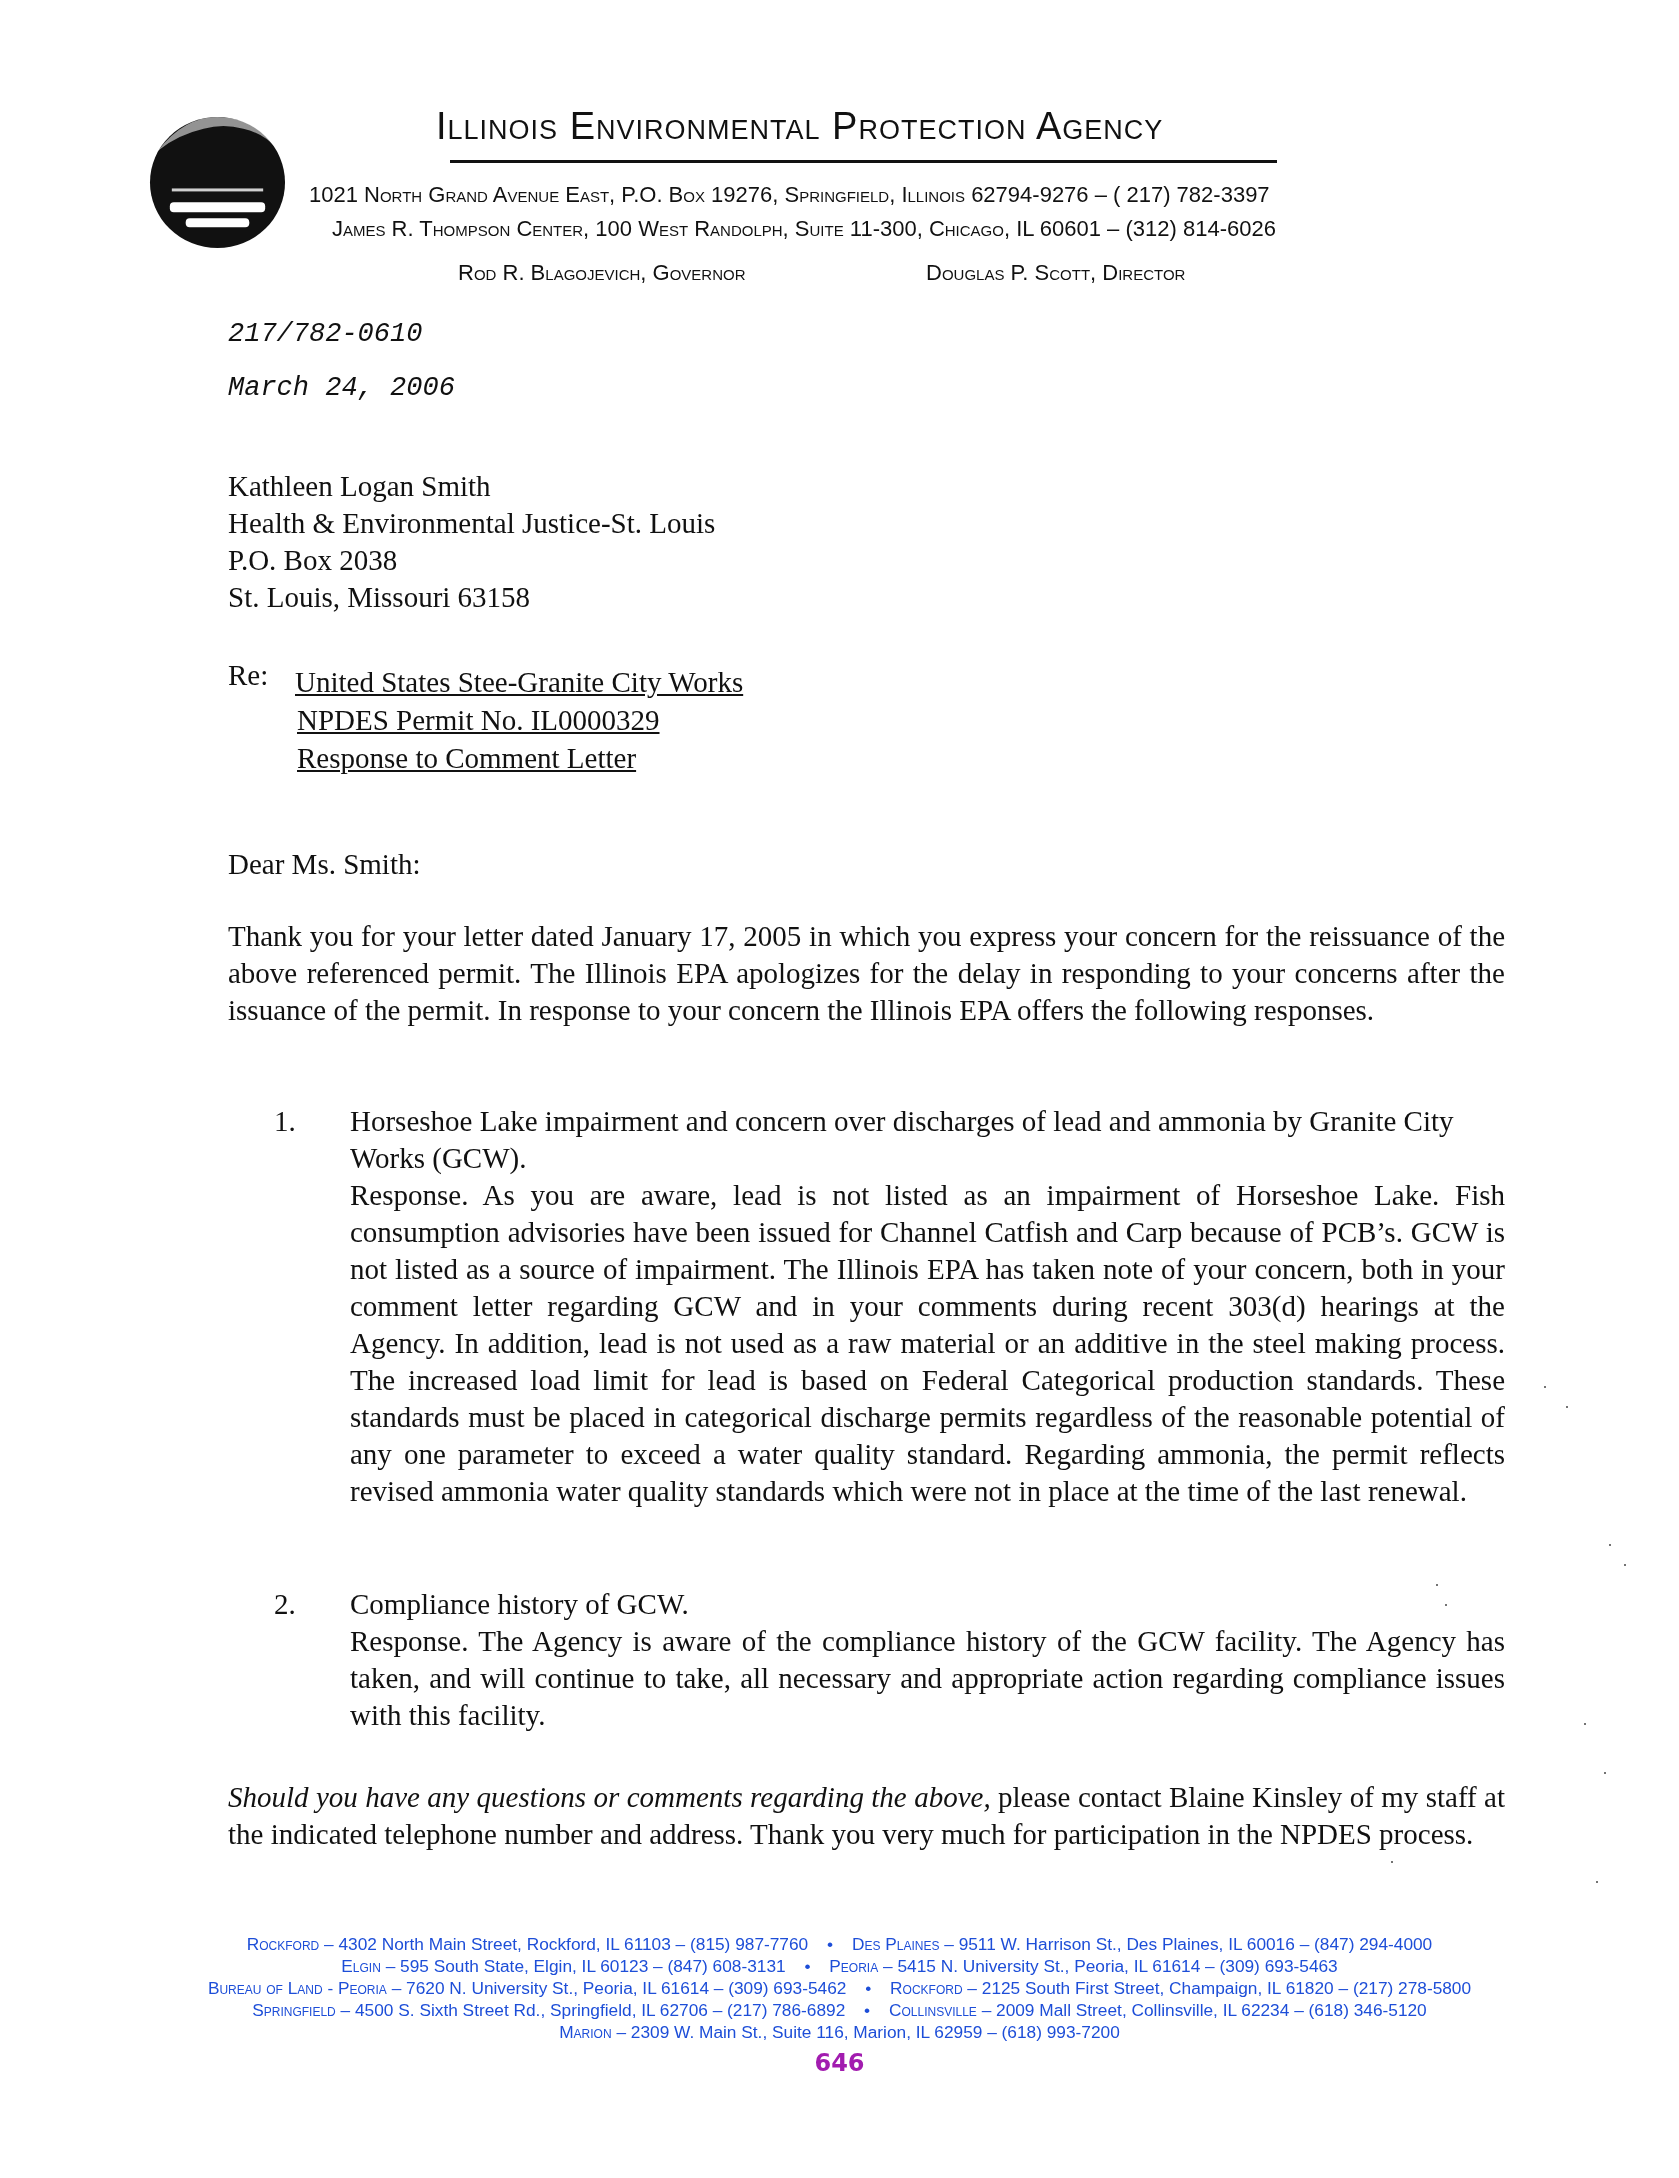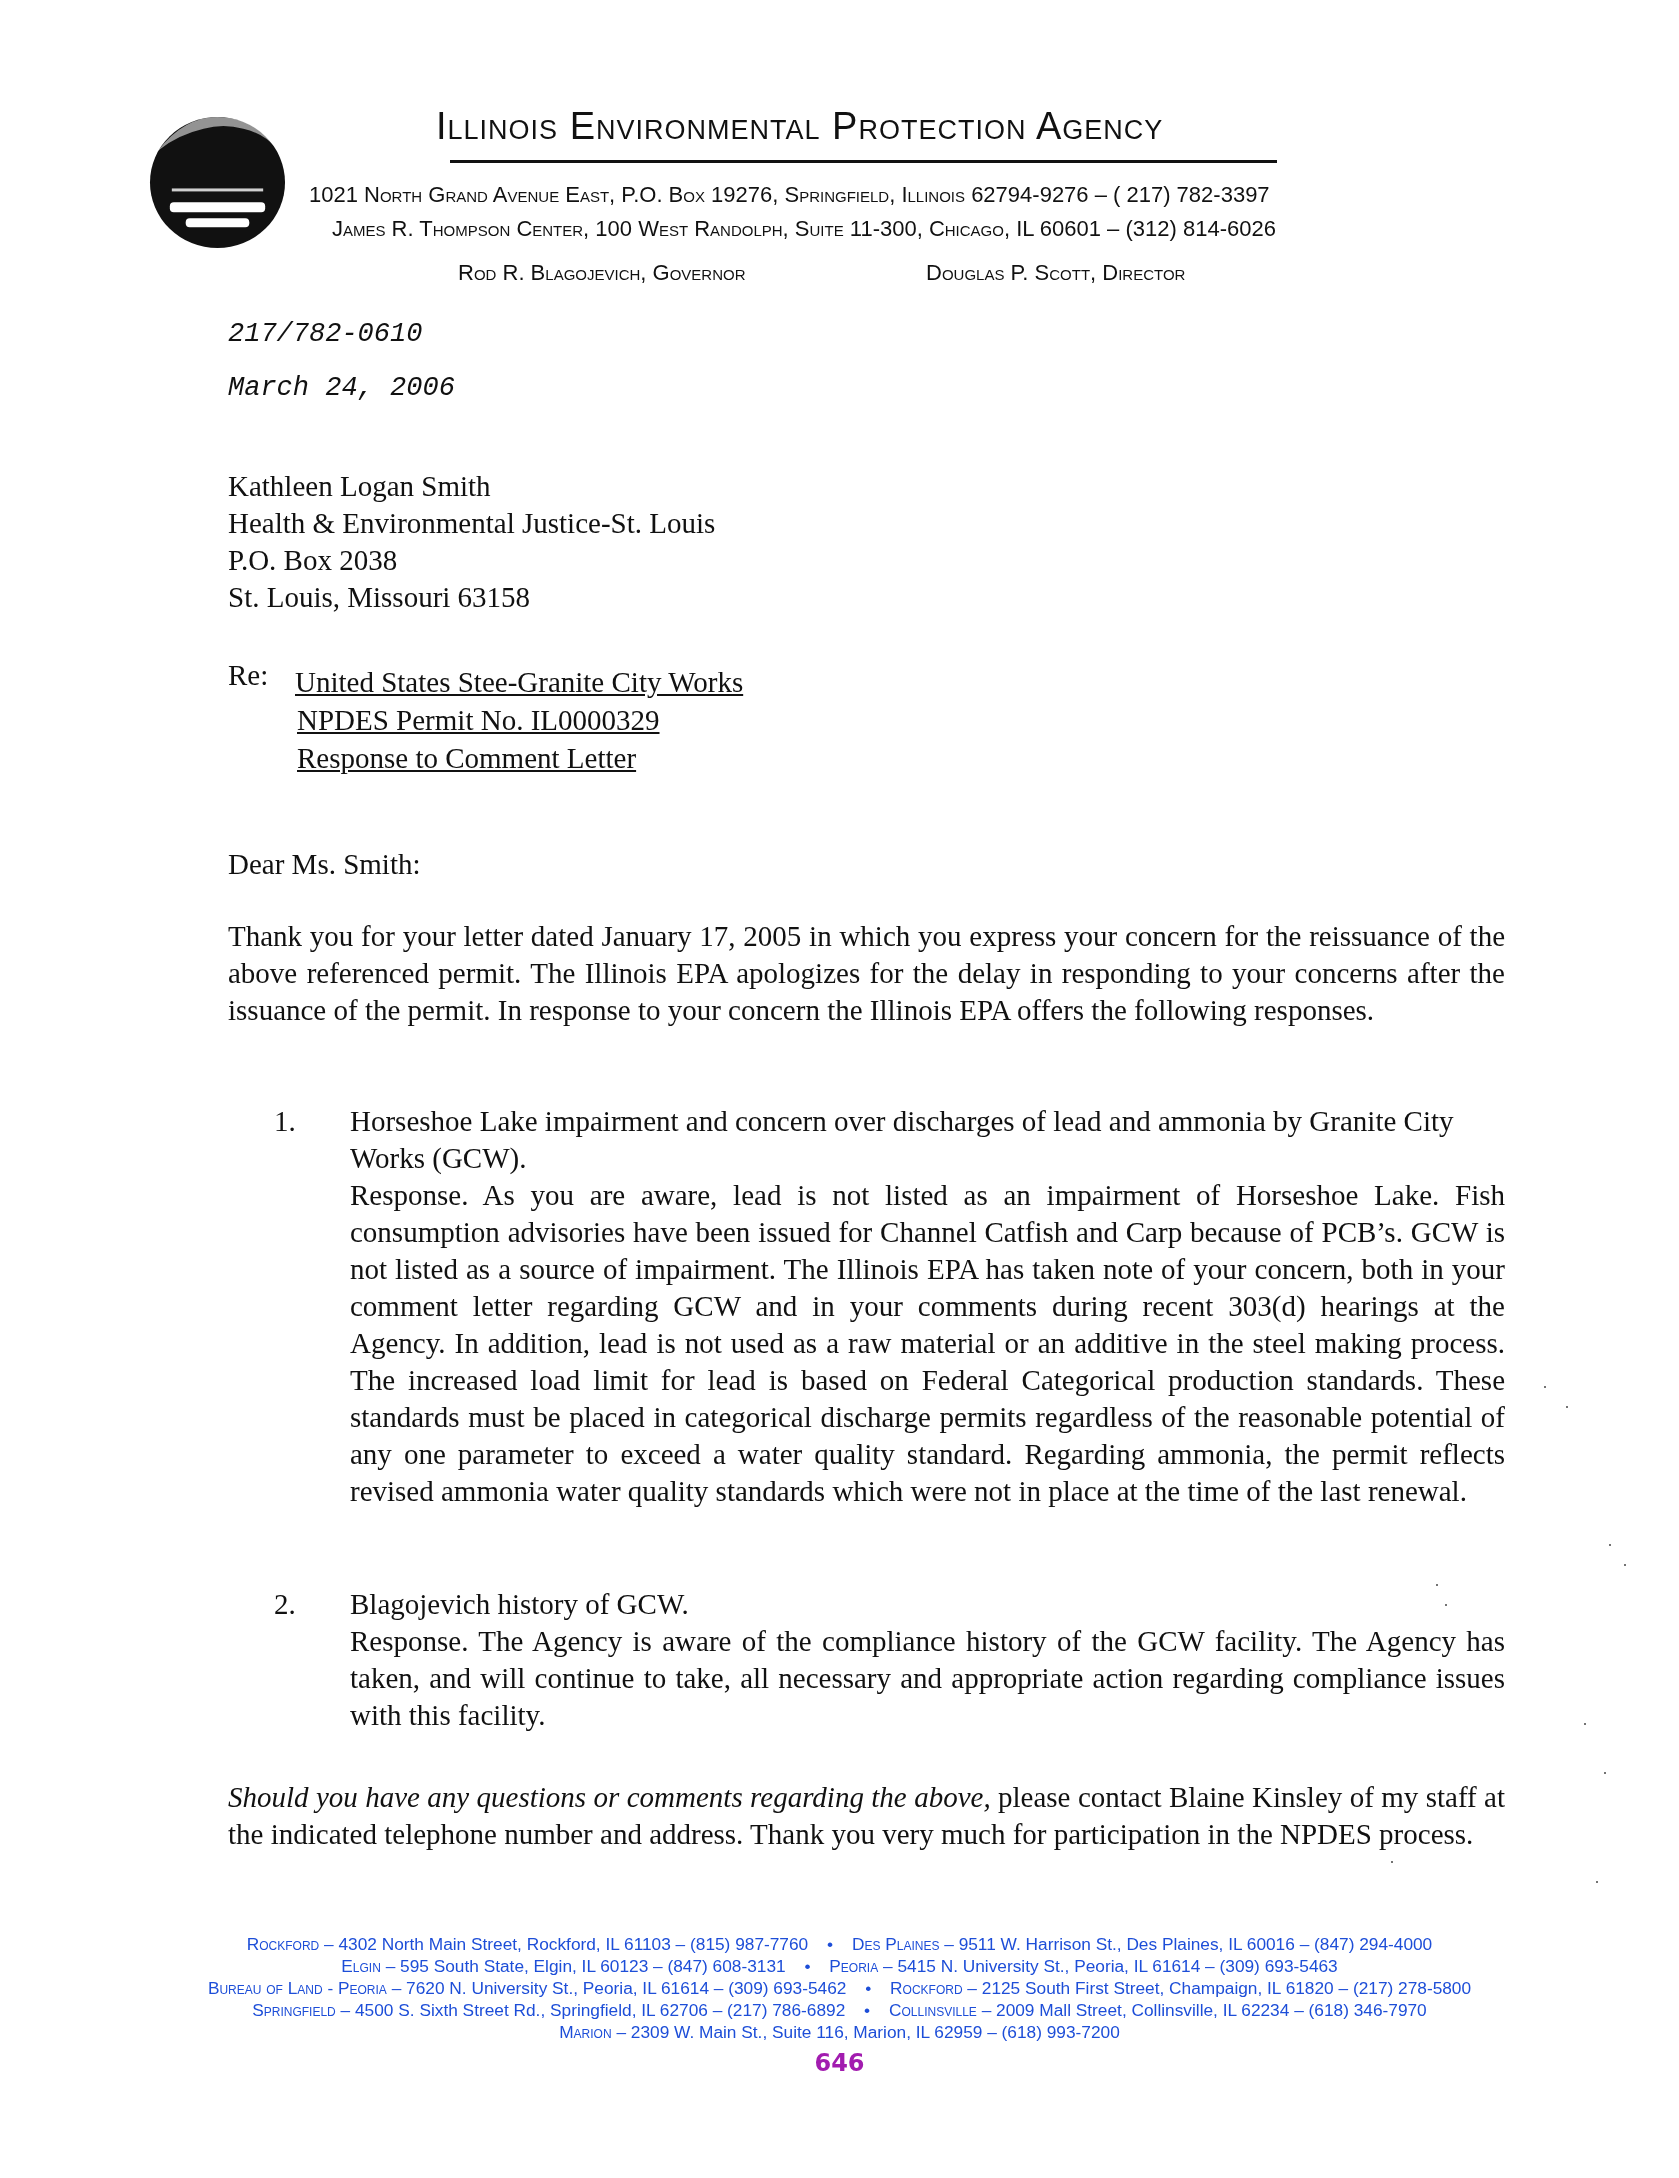--- a/index.html
+++ b/index.html
@@ -103,21 +103,21 @@
     <span class="num">1.</span>
     <div class="body">
       <span class="heading">Horseshoe Lake impairment and concern over discharges of lead and ammonia by Granite City Works (GCW).</span>
       <span class="resp">Response.  As you are aware, lead is not listed as an impairment of Horseshoe Lake.  Fish consumption advisories have been issued for Channel Catfish and Carp because of PCB’s. GCW is not listed as a source of impairment.  The Illinois EPA has taken note of your concern, both in your comment letter regarding GCW and in your comments during recent 303(d) hearings at the Agency.  In addition, lead is not used as a raw material or an additive in the steel making process.  The increased load limit for lead is based on Federal Categorical production standards.  These standards must be placed in categorical discharge permits regardless of the reasonable potential of any one parameter to exceed a water quality standard.  Regarding ammonia, the permit reflects revised ammonia water quality standards which were not in place at the time of the last renewal.</span>
     </div>
   </div>
 
   <div class="serif item item-2">
     <span class="num">2.</span>
     <div class="body">
-      <span class="heading">Blagojevich history of GCW.</span>
+      <span class="heading">Compliance history of GCW.</span>
       <span class="resp">Response.  The Agency is aware of the compliance history of the GCW facility.  The Agency has taken, and will continue to take, all necessary and appropriate action regarding compliance issues with this facility.</span>
     </div>
   </div>
 
   <div class="serif para closing"><span class="ital">Should you have any questions or comments regarding the above,</span><span> please contact Blaine Kinsley of my staff at the indicated telephone number and address.  Thank you very much for participation in the NPDES process.</span></div>
 
   <div class="footer">
     <div class="fl">
       <span class="city">Rockford</span><span> – 4302 North Main Street, Rockford, IL 61103 – (815) 987-7760</span>
       <span class="sep">•</span>
@@ -129,21 +129,21 @@
       <span class="city">Peoria</span><span> – 5415 N. University St., Peoria, IL 61614 – (309) 693-5463</span>
     </div>
     <div class="fl">
       <span class="city">Bureau of Land - Peoria</span><span> – 7620 N. University St., Peoria, IL 61614 – (309) 693-5462</span>
       <span class="sep">•</span>
       <span class="city">Rockford</span><span> – 2125 South First Street, Champaign, IL 61820 – (217) 278-5800</span>
     </div>
     <div class="fl">
       <span class="city">Springfield</span><span> – 4500 S. Sixth Street Rd., Springfield, IL 62706 – (217) 786-6892</span>
       <span class="sep">•</span>
-      <span class="city">Collinsville</span><span> – 2009 Mall Street, Collinsville, IL 62234 – (618) 346-7970</span>
+      <span class="city">Collinsville</span><span> – 2009 Mall Street, Collinsville, IL 62234 – (618) 346-5120</span>
     </div>
     <div class="fl">
       <span class="city">Marion</span><span> – 2309 W. Main St., Suite 116, Marion, IL 62959 – (618) 993-7200</span>
     </div>
   </div>
   <div class="pagenum">646</div>
 
   <div class="speck" style="left:1544px;top:1386px;width:2px;height:2px;"></div>
   <div class="speck" style="left:1566px;top:1406px;width:2px;height:2px;"></div>
   <div class="speck" style="left:1609px;top:1544px;width:2px;height:2px;"></div>

